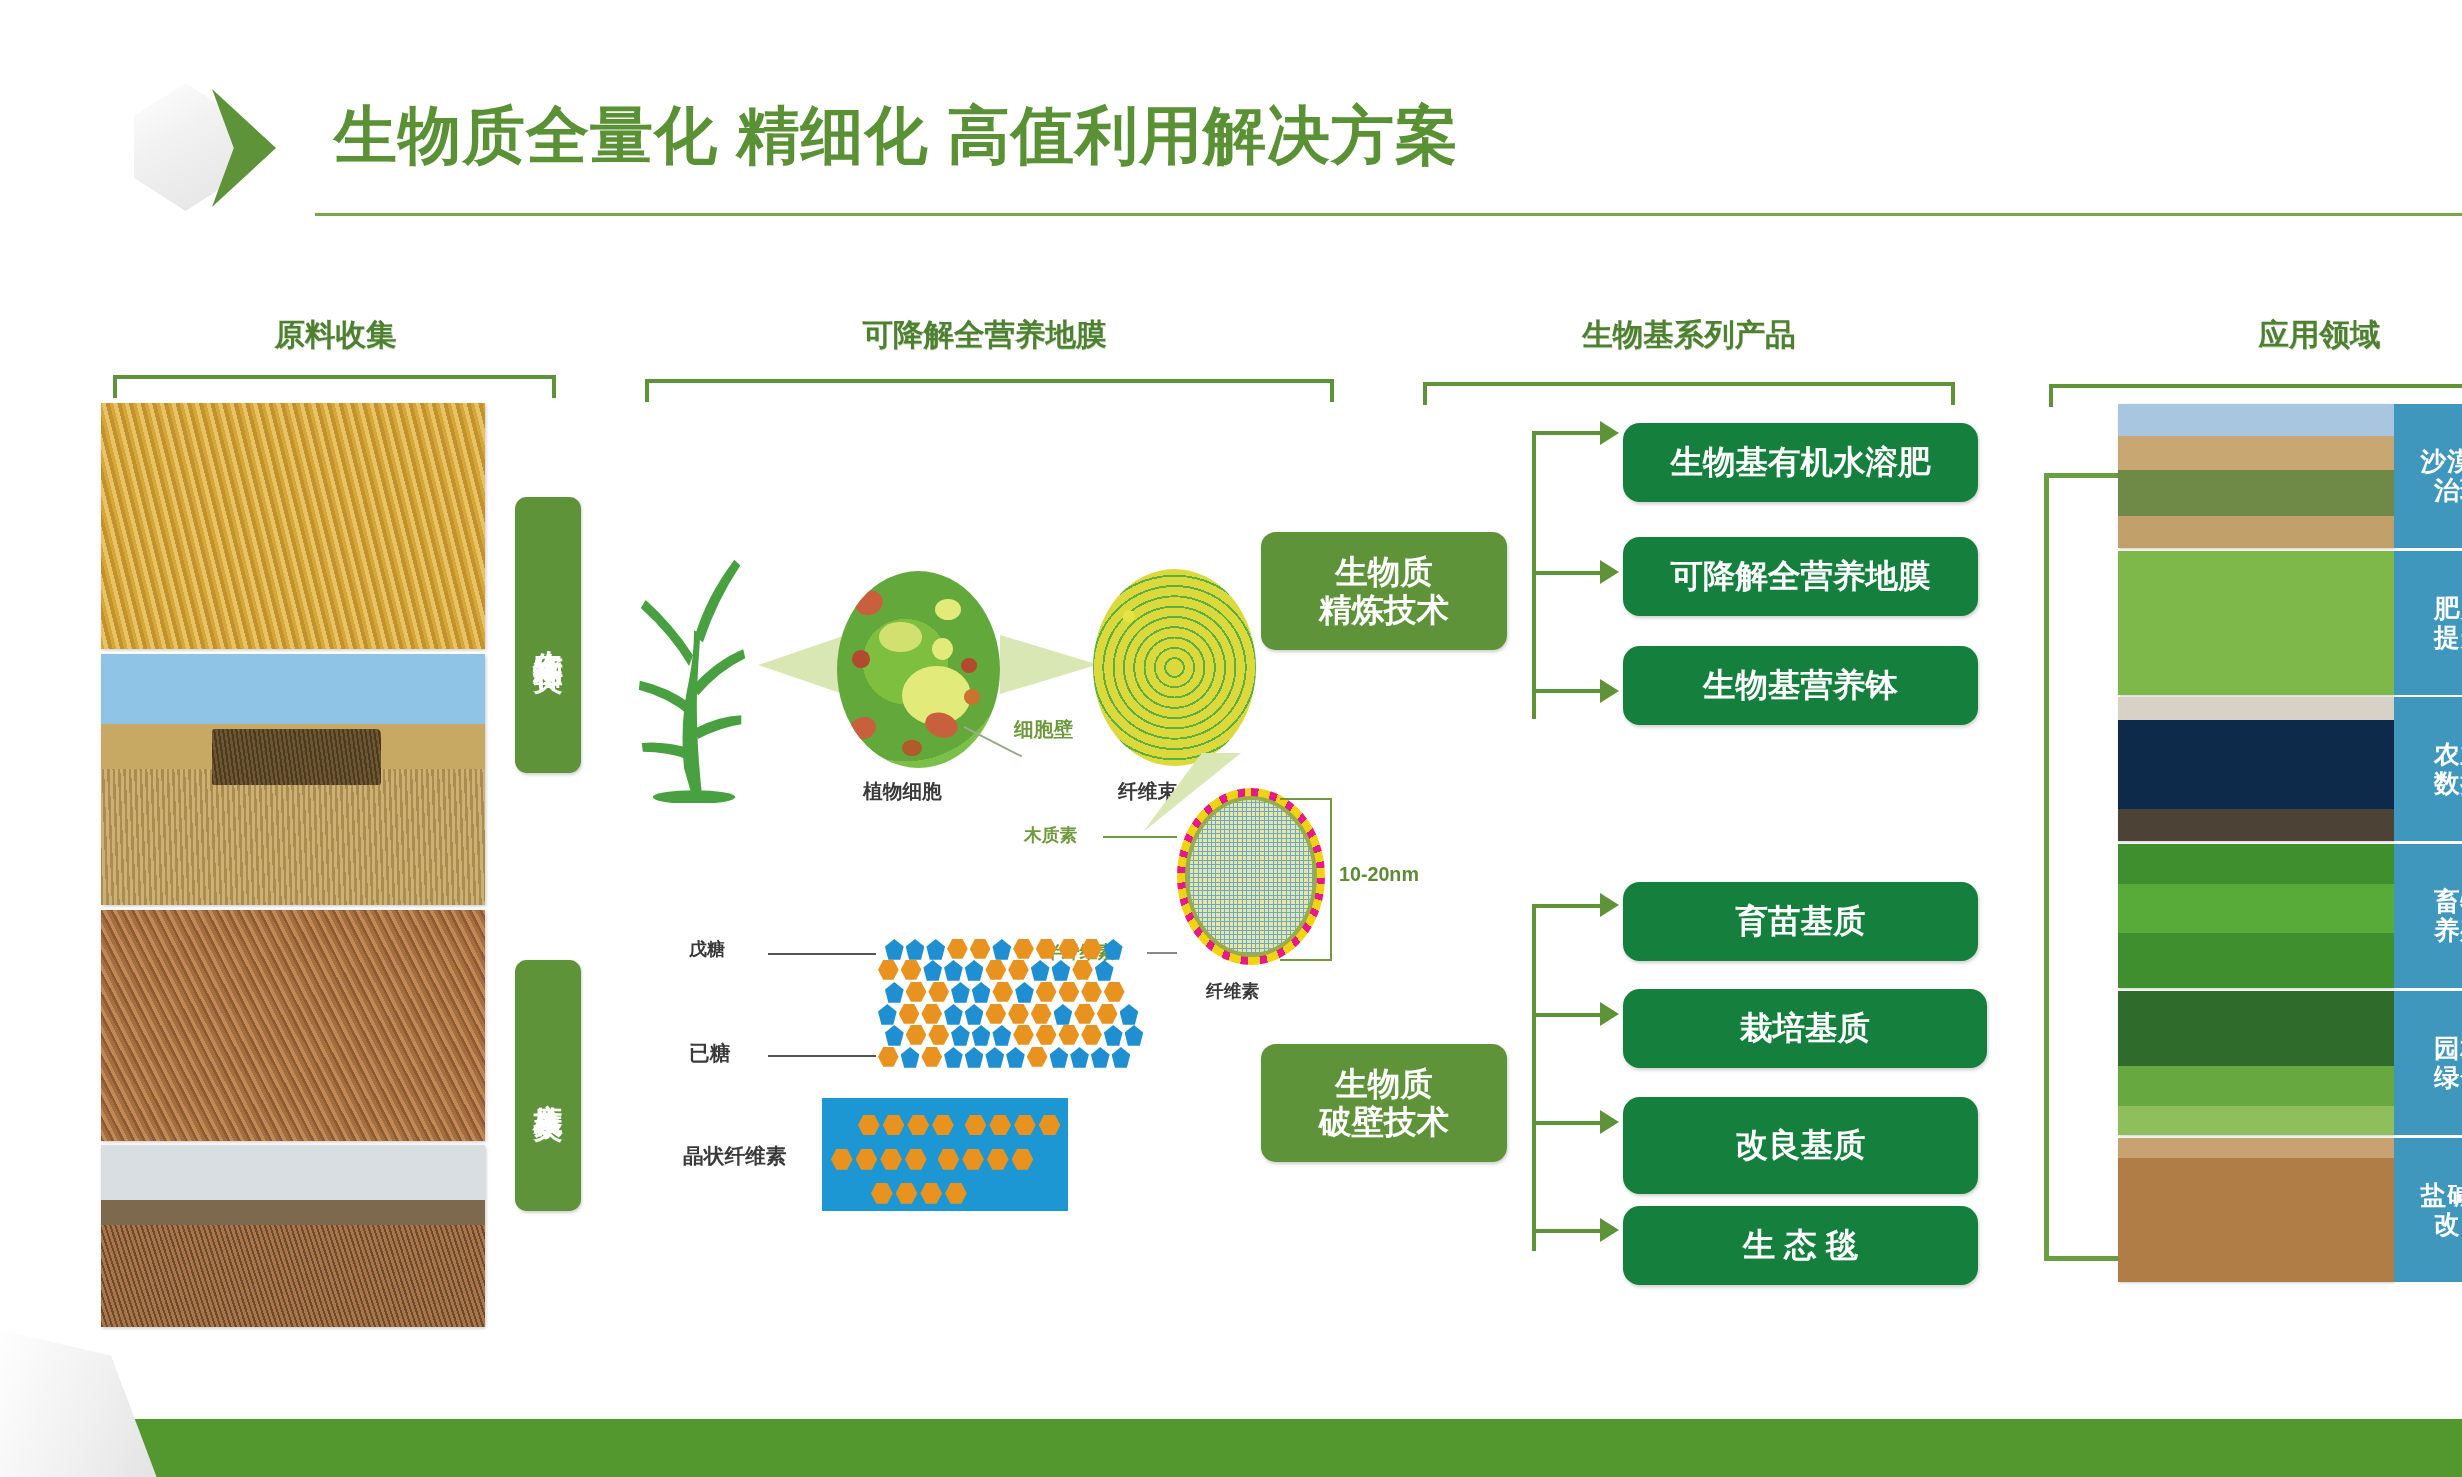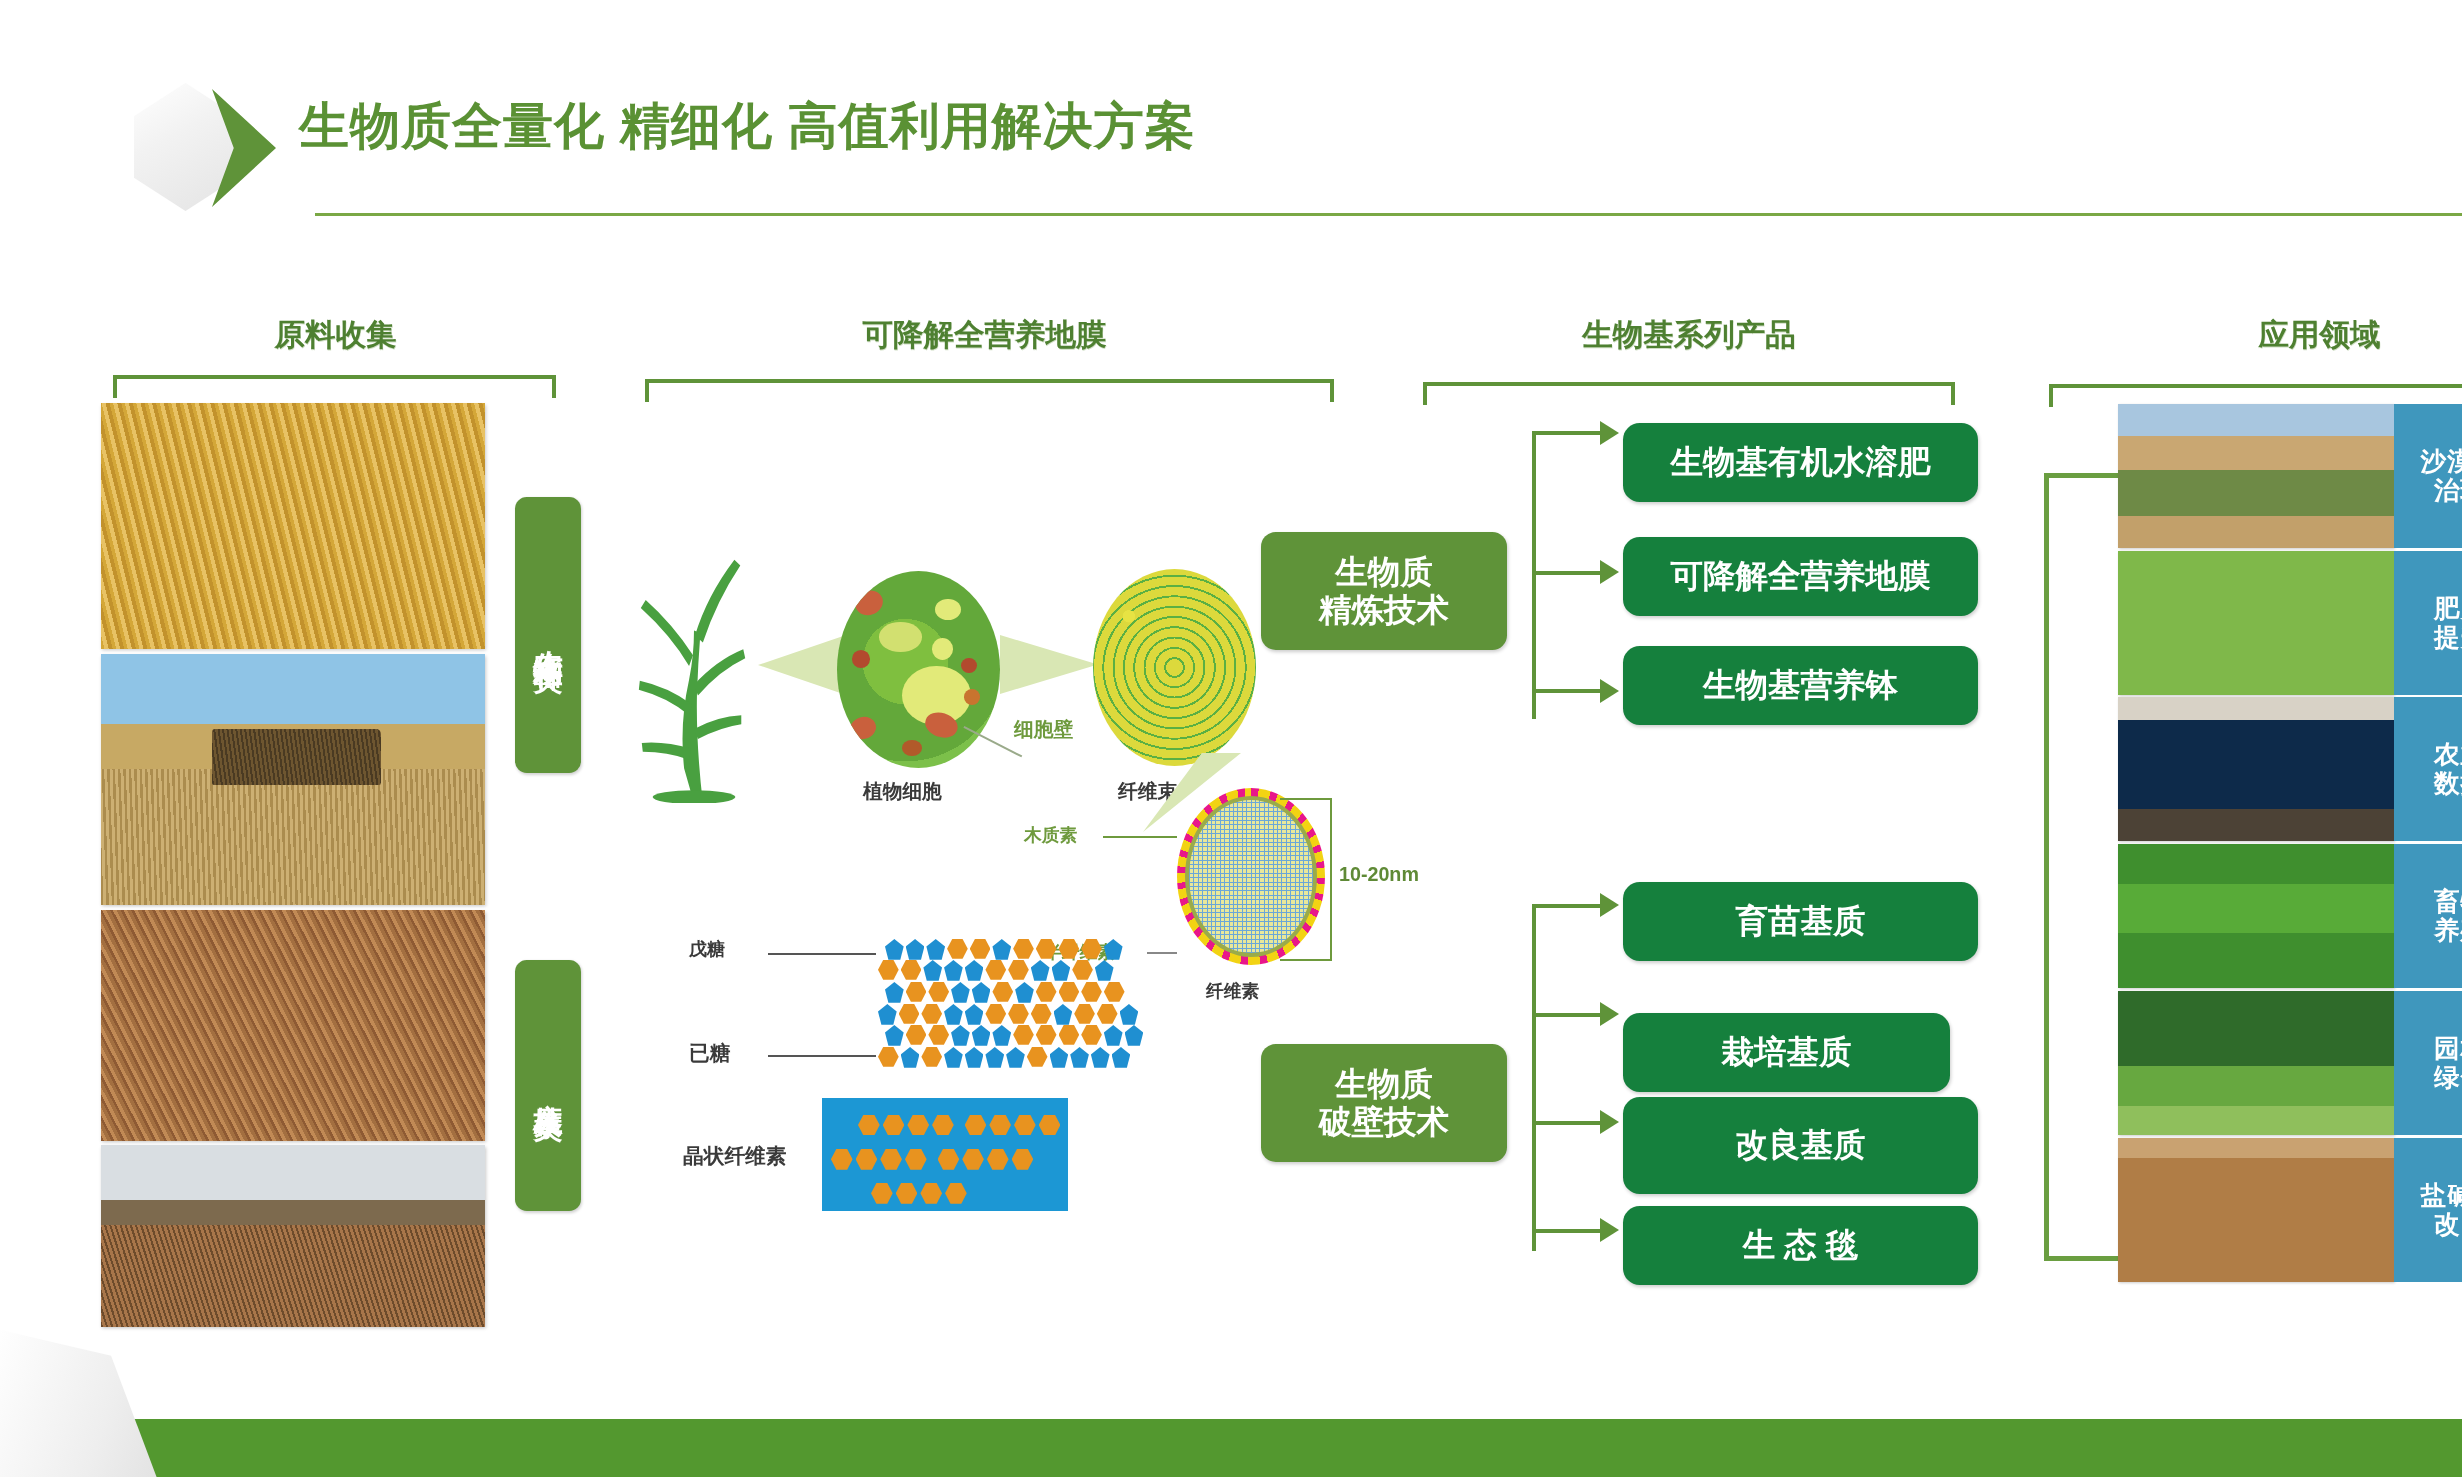--- a/index.html
+++ b/index.html
@@ -19,22 +19,22 @@
     clip-path: polygon(50% 0%, 100% 26%, 100% 74%, 50% 100%, 0% 74%, 0% 26%);
     filter: drop-shadow(1.5px 2px 3px rgba(0,0,0,.18));
   }
   .hex-arrow {
     position: absolute; left: 212px; top: 89px;
     width: 64px; height: 118px;
     background: #5f9339;
     clip-path: polygon(0% 0%, 100% 50%, 0% 100%, 34% 50%);
   }
   .title {
-    position: absolute; left: 299px; top: 93px;
-    font-size: 50px; font-weight: bold; color: #5a9134;
+    position: absolute; left: 334px; top: 93px;
+    font-size: 63px; font-weight: bold; color: #5a9134;
     letter-spacing: 1px; white-space: nowrap;
     font-family: "Liberation Sans", "DejaVu Sans", sans-serif;
   }
   .title-rule {
     position: absolute; left: 315px; top: 213px;
     width: 2152px; height: 3.4px; background: #7aa845;
   }
 
   
   .sect-label {
@@ -400,21 +400,21 @@
   <div class="conn" style="left:1532px;top:904px;width:69px;height:4.4px;"></div>
   <div class="arrowhead" style="left:1600px;top:893px;"></div>
   <div class="conn" style="left:1532px;top:1013px;width:69px;height:4.4px;"></div>
   <div class="arrowhead" style="left:1600px;top:1002px;"></div>
   <div class="conn" style="left:1532px;top:1121px;width:69px;height:4.4px;"></div>
   <div class="arrowhead" style="left:1600px;top:1110px;"></div>
   <div class="conn" style="left:1532px;top:1229px;width:69px;height:4.4px;"></div>
   <div class="arrowhead" style="left:1600px;top:1218px;"></div>
 
   <div class="prod-box" style="left:1623px;top:882px;width:355px;height:79px;">育苗基质</div>
-  <div class="prod-box" style="left:1623px;top:1013px;width:327px;height:79px;">栽培基质</div>
+  <div class="prod-box" style="left:1623px;top:989px;width:364px;height:79px;">栽培基质</div>
   <div class="prod-box" style="left:1623px;top:1097px;width:355px;height:97px;">改良基质</div>
   <div class="prod-box" style="left:1623px;top:1206px;width:355px;height:79px;">生 态 毯</div>
 
   <div class="app-bracket" style="left:2044px;top:473px;width:74px;height:788px;"></div>
 
   <div id="app-strip">
       <div class="app-row" style="left: 2118px; top: 404px; height: 144px;">
         <div class="app-photo" style="background: linear-gradient(rgb(168, 198, 223) 0px, rgb(168, 198, 223) 22%, rgb(201, 167, 114) 22%, rgb(201, 167, 114) 46%, rgb(110, 138, 70) 46%, rgb(110, 138, 70) 78%, rgb(194, 160, 106) 78%, rgb(194, 160, 106) 100%) 0% 0% / cover;"></div>
         <div class="app-label">
           <span>沙漠化<br>治理</span>

